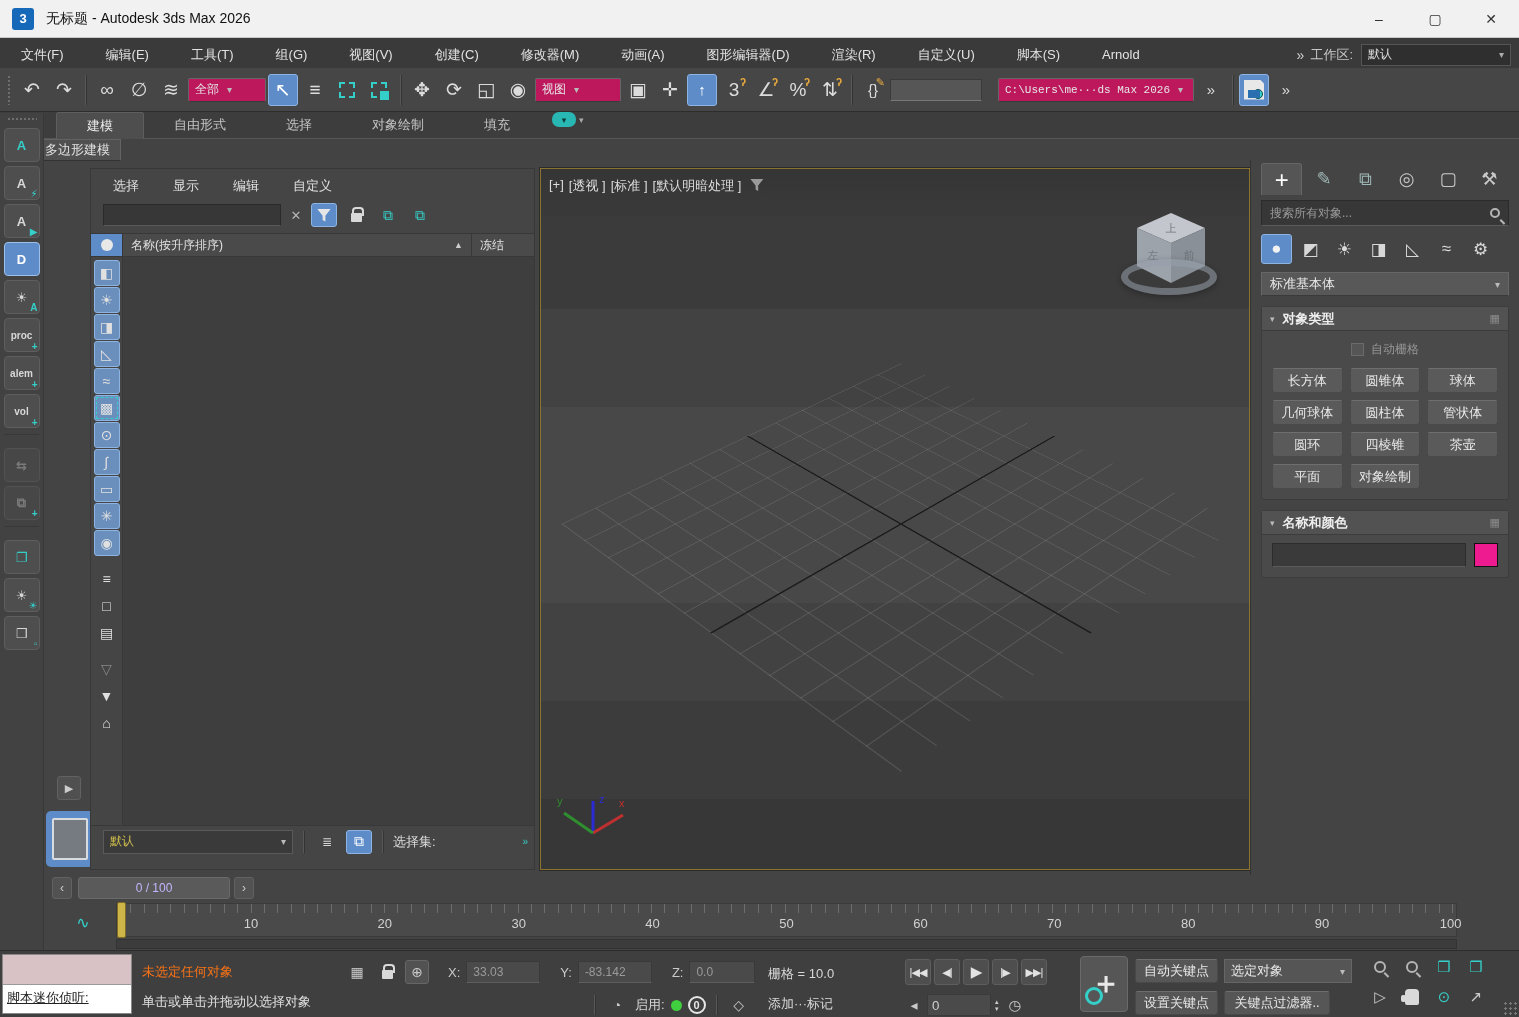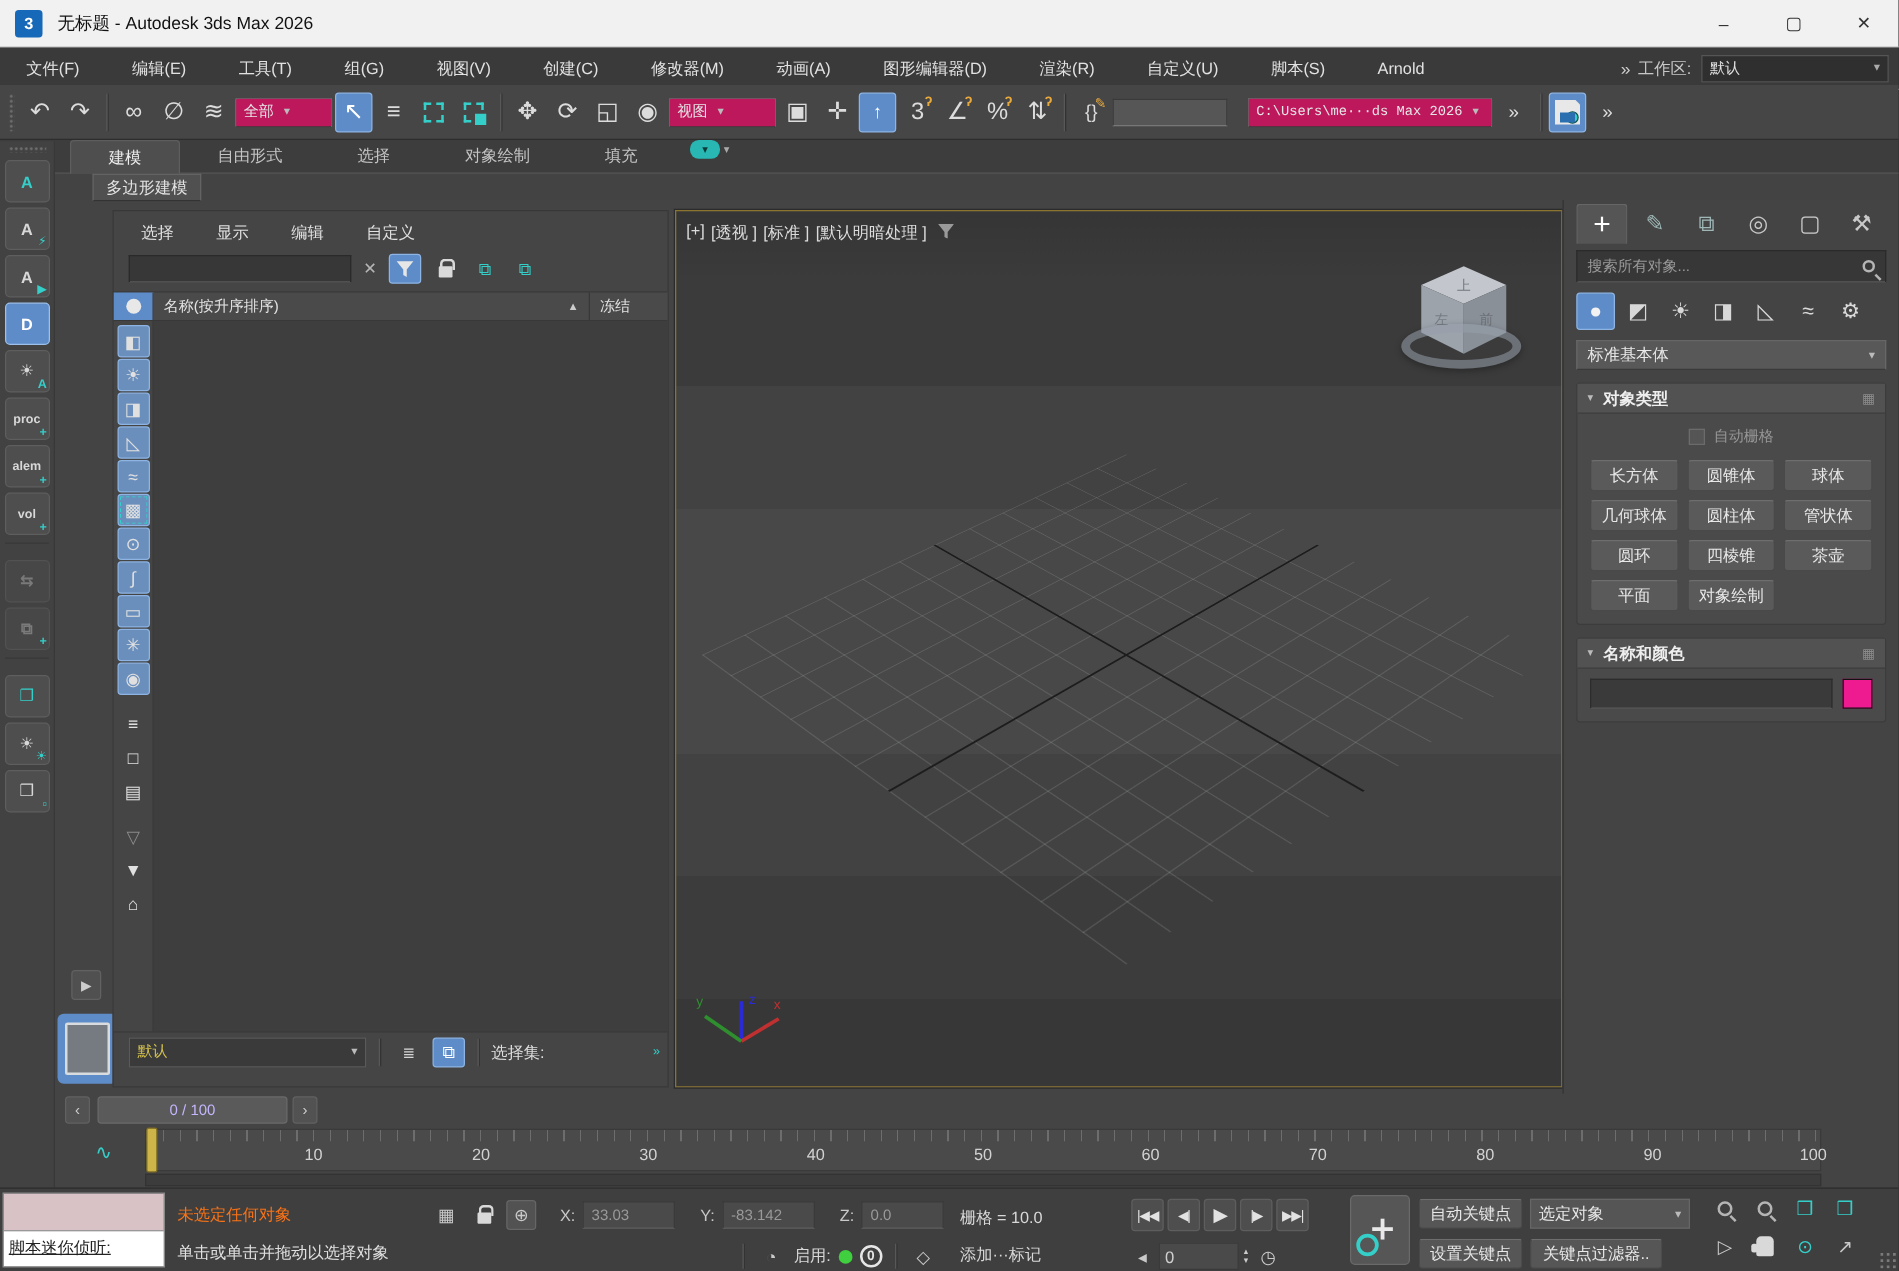--- a/index.html
+++ b/index.html
@@ -50,21 +50,21 @@
   .floppy::after { content:""; position:absolute; left:4px; bottom:2px; width:12px; height:8px; background:#2a6fb0; }
   .floppy-clock { position:absolute; right:1px; bottom:1px; width:10px; height:10px; border-radius:50%; background:#35cfc9; border:1px solid #0b4f4c; }
 
   
   .ribbon { position:absolute; left:0; top:112px; width:100%; height:48px; background:#3d3d3d; }
   .rtabs { display:flex; align-items:flex-start; height:26px; padding-left:56px; }
   .rtab { padding:4px 30px; color:#c4c4c4; font-size:13px; }
   .rtab.active { background:#4e4e4e; color:#eee; border:1px solid #5e5e5e; border-bottom:none; border-radius:3px 3px 0 0; }
   .rtab-icon { margin-left:12px; margin-bottom:4px; display:flex; align-items:center; gap:3px; }
   .rtab-cam { width:24px; height:15px; background:#28b7b2; border-radius:7px; display:flex; align-items:center; justify-content:center; color:#0c3a38; font-size:9px; }
-  .rsub { height:22px; background:#434343; border-top:1px solid #555; display:flex; align-items:center; padding-left:74px;text-align:right; }
+  .rsub { height:22px; background:#434343; border-top:1px solid #555; display:flex; align-items:center; padding-left:34px;text-align:right; }
   .rsub-tab { background:#505050; border:1px solid #636363; border-bottom-color:#333; padding:1px 10px; color:#e2e2e2; font-size:13px; }
 
   
   .leftbar { position:absolute; left:0; top:113px; width:44px; height:837px; background:#424242; border-right:1px solid #383838; }
   .leftbar .grip-h { width:30px; height:5px; margin:4px auto 6px;
       background-image:radial-gradient(#6e6e6e 1px, transparent 1.2px); background-size:4px 4px; }
   .lb-ic { width:36px; height:34px; margin:4px auto; background:#4e4e4e; border:1px solid #5e5e5e; border-radius:4px;
            display:flex; align-items:center; justify-content:center; color:#d8d8d8; font-size:13px; position:relative; font-weight:bold; }
   .lb-ic .bdg { position:absolute; right:1px; bottom:0; font-size:10px; color:var(--teal); font-weight:bold; }
   .lb-ic.teal { color:var(--teal); }

